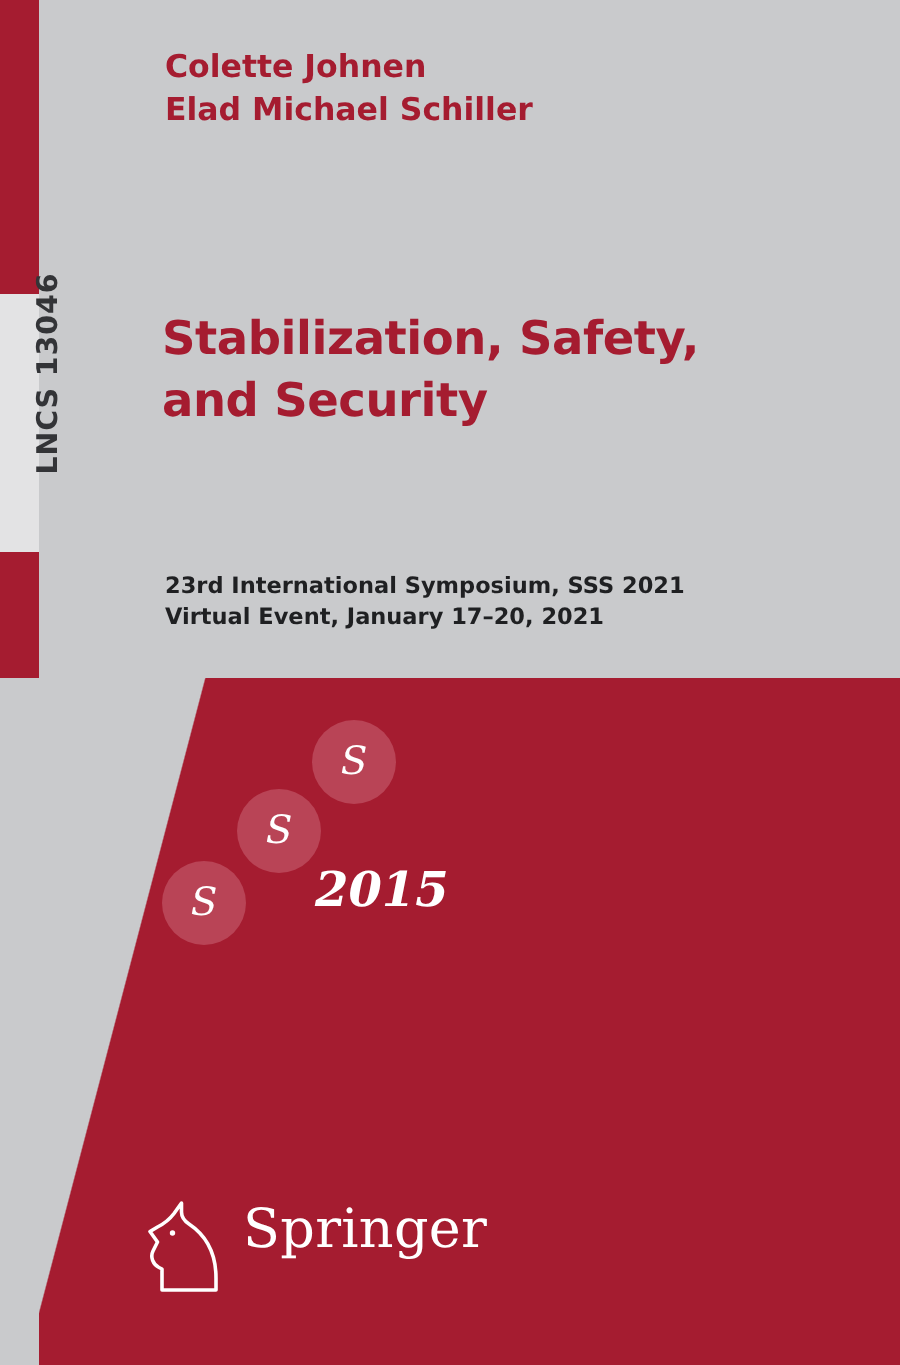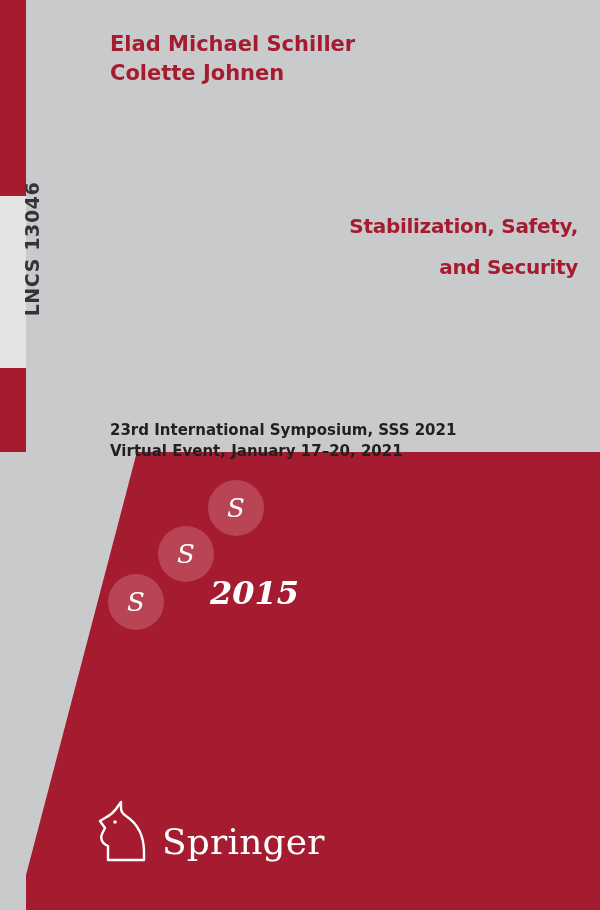--- a/index.html
+++ b/index.html
@@ -98,40 +98,38 @@
     font-family: "DejaVu Sans", sans-serif;
     white-space: nowrap;
   }
   
   .title {
     position: absolute;
     left: 108px;
     top: 206px;
     width: 470px;
     color: #a51c30;
-    font-size: 20px;
+    font-size: 31px;
     font-weight: 700;
     line-height: 41px;
     letter-spacing: -0.3px;
     font-family: "DejaVu Sans", sans-serif;
-    text-align: right;
   }
   .title-line { white-space: nowrap; }
   
   .subtitle {
     position: absolute;
     left: 110px;
     top: 380px;
     width: 470px;
     color: #1f2022;
     font-size: 15px;
     font-weight: 700;
     line-height: 21px;
     font-family: "DejaVu Sans", sans-serif;
-    margin-top: 40px;
   }
   
   .logo-area {
     position: absolute;
     left: 100px;
     top: 480px;
     width: 320px;
     height: 160px;
   }
   .s-circle {
@@ -158,21 +156,21 @@
     font-weight: 700;
     font-style: italic;
     font-family: "DejaVu Serif", serif;
   }
   
   .springer {
     position: absolute;
     left: 96px;
     top: 800px;
     display: flex;
-    align-items: flex-end;
+    align-items: flex-start;
   }
   .knight {
     width: 52px;
     height: 62px;
     margin-right: 14px;
   }
   .springer-word {
     color: #ffffff;
     font-size: 36px;
     font-weight: 400;
@@ -190,22 +188,22 @@
   <div class="spine-band"></div>
   <div class="spine-grey"></div>
 
   <div class="series-label">LNCS 13046</div>
 
   <div class="bottom-block"></div>
   <div class="wedge"></div>
   <div class="wedge-diag"></div>
 
   <div class="editors">
+    <div class="editor-line">Colette Johnen</div>
     <div class="editor-line">Elad Michael Schiller</div>
-    <div class="editor-line">Colette Johnen</div>
   </div>
 
   <div class="title">
     <div class="title-line">Stabilization, Safety,</div>
     <div class="title-line">and Security</div>
   </div>
 
   <div class="subtitle">
     <div>23rd International Symposium, SSS 2021</div>
     <div>Virtual Event, January 17–20, 2021</div>

